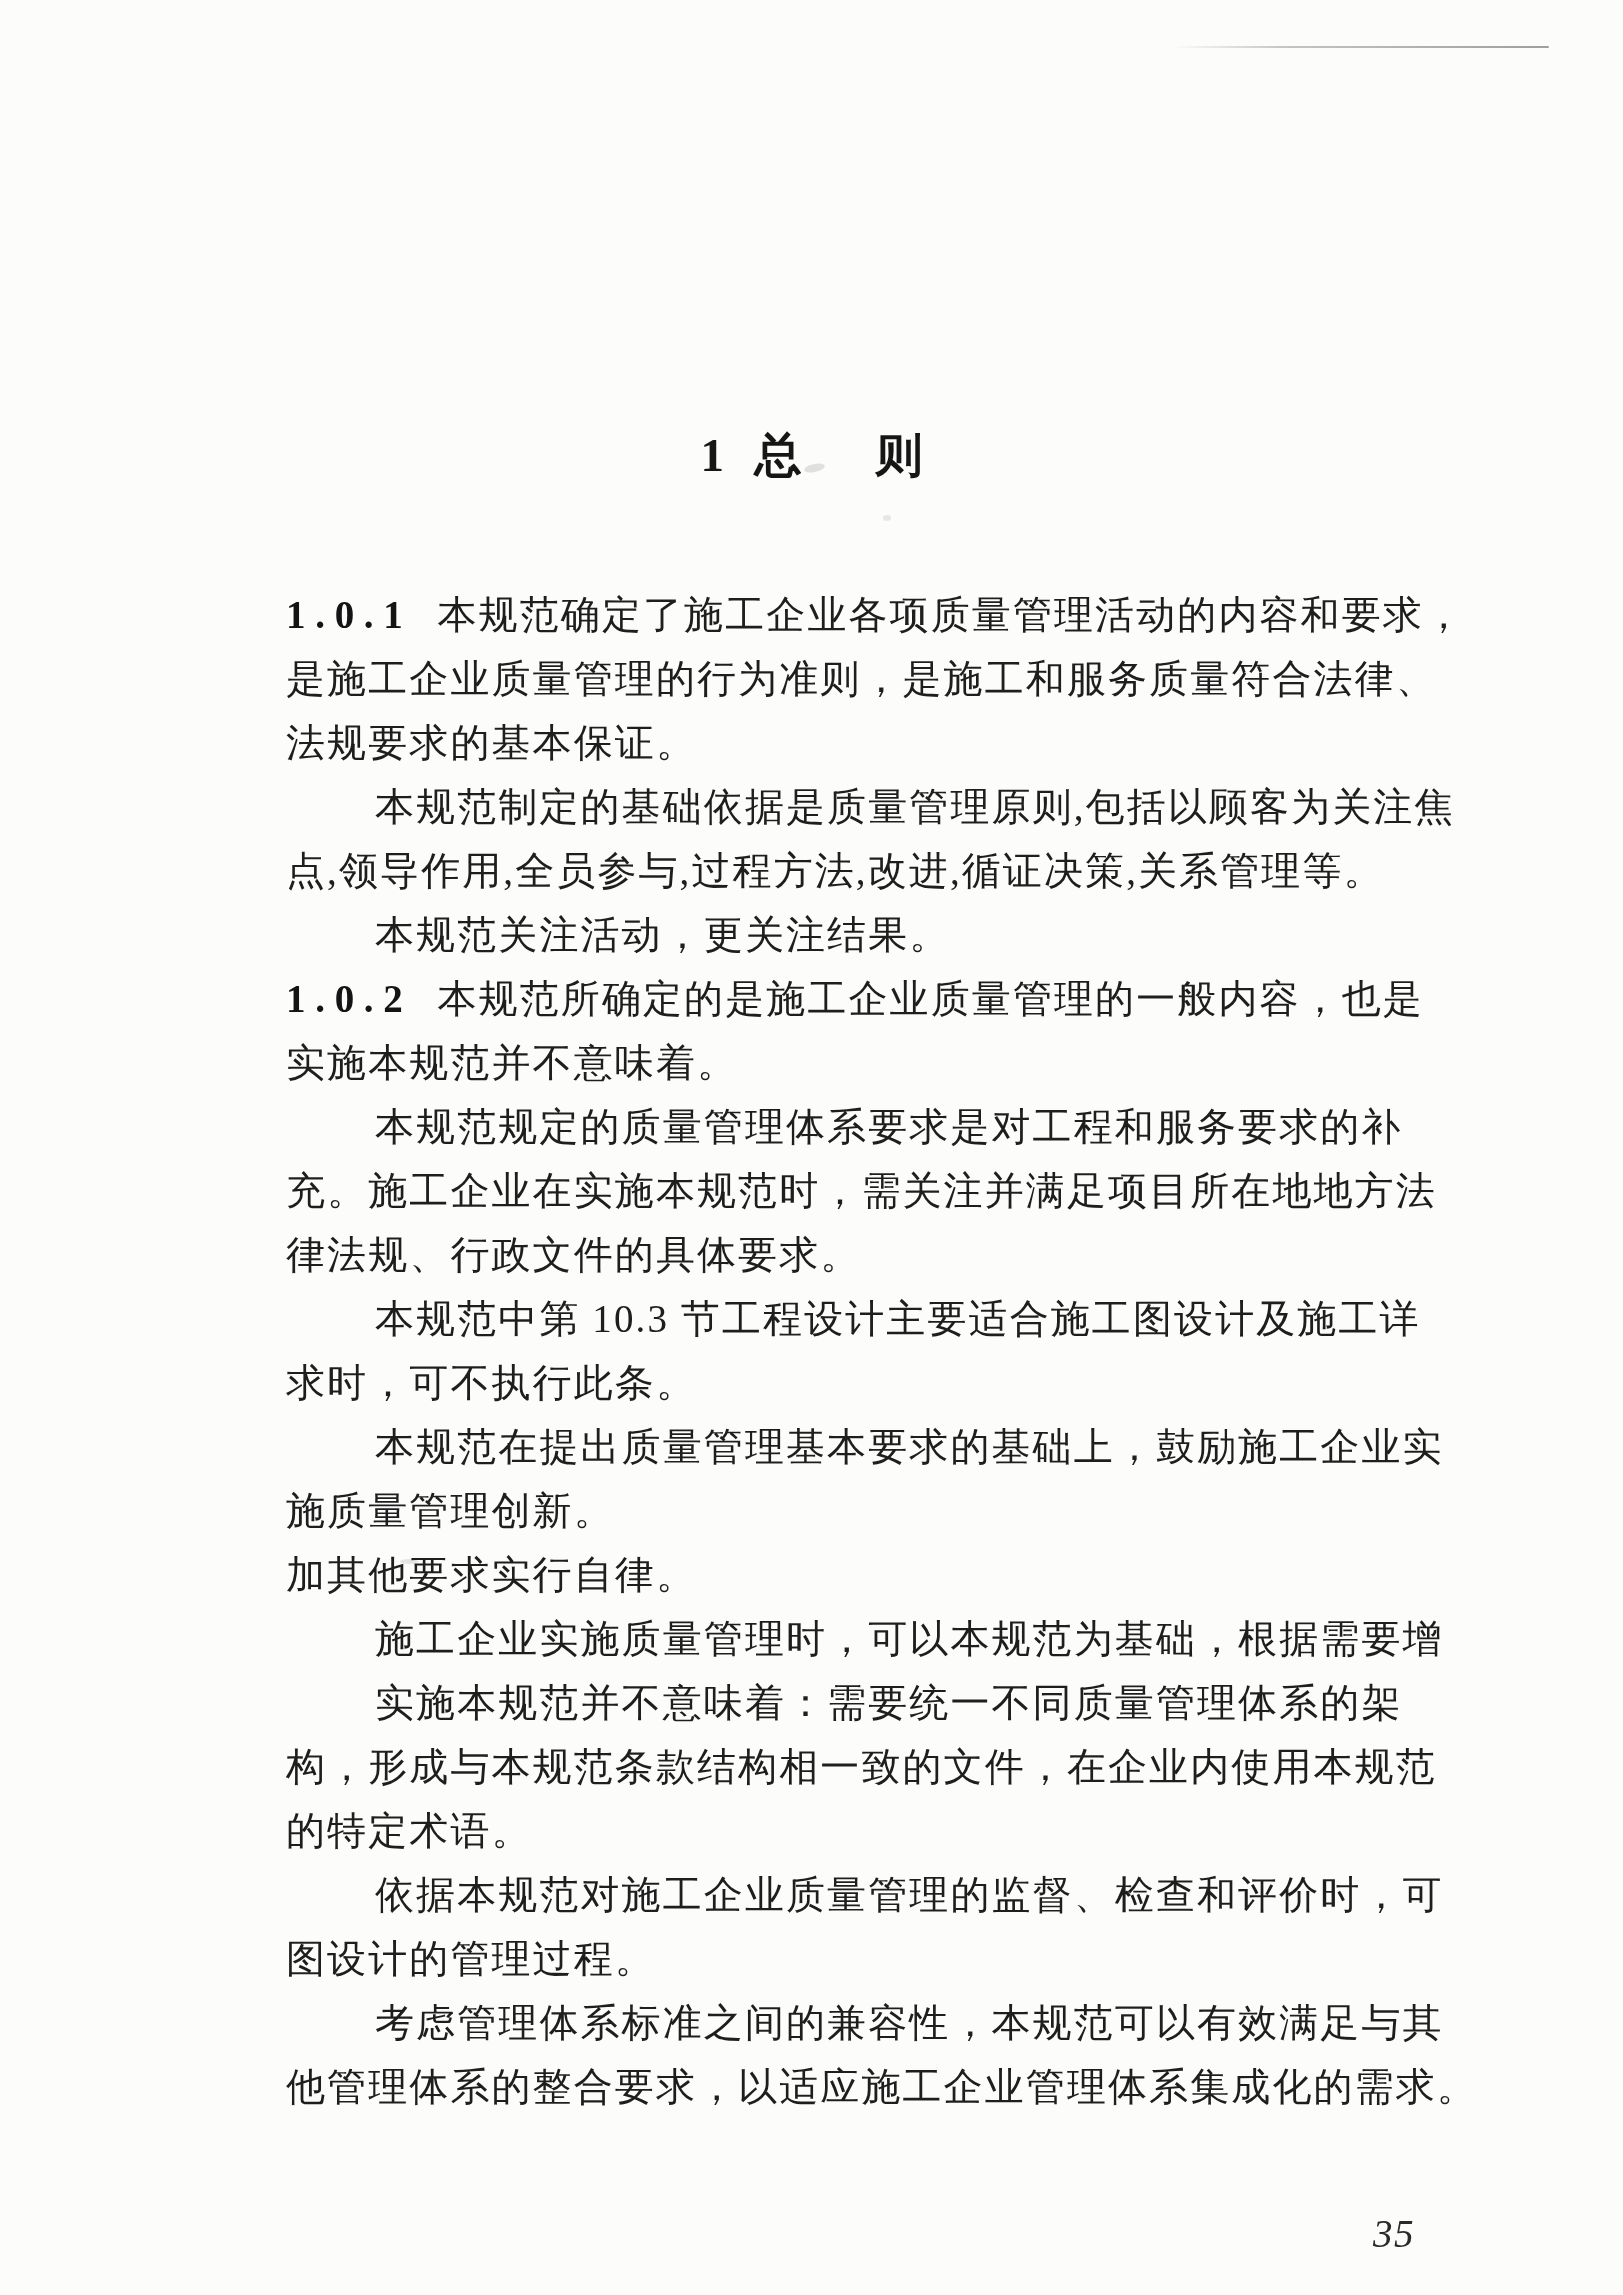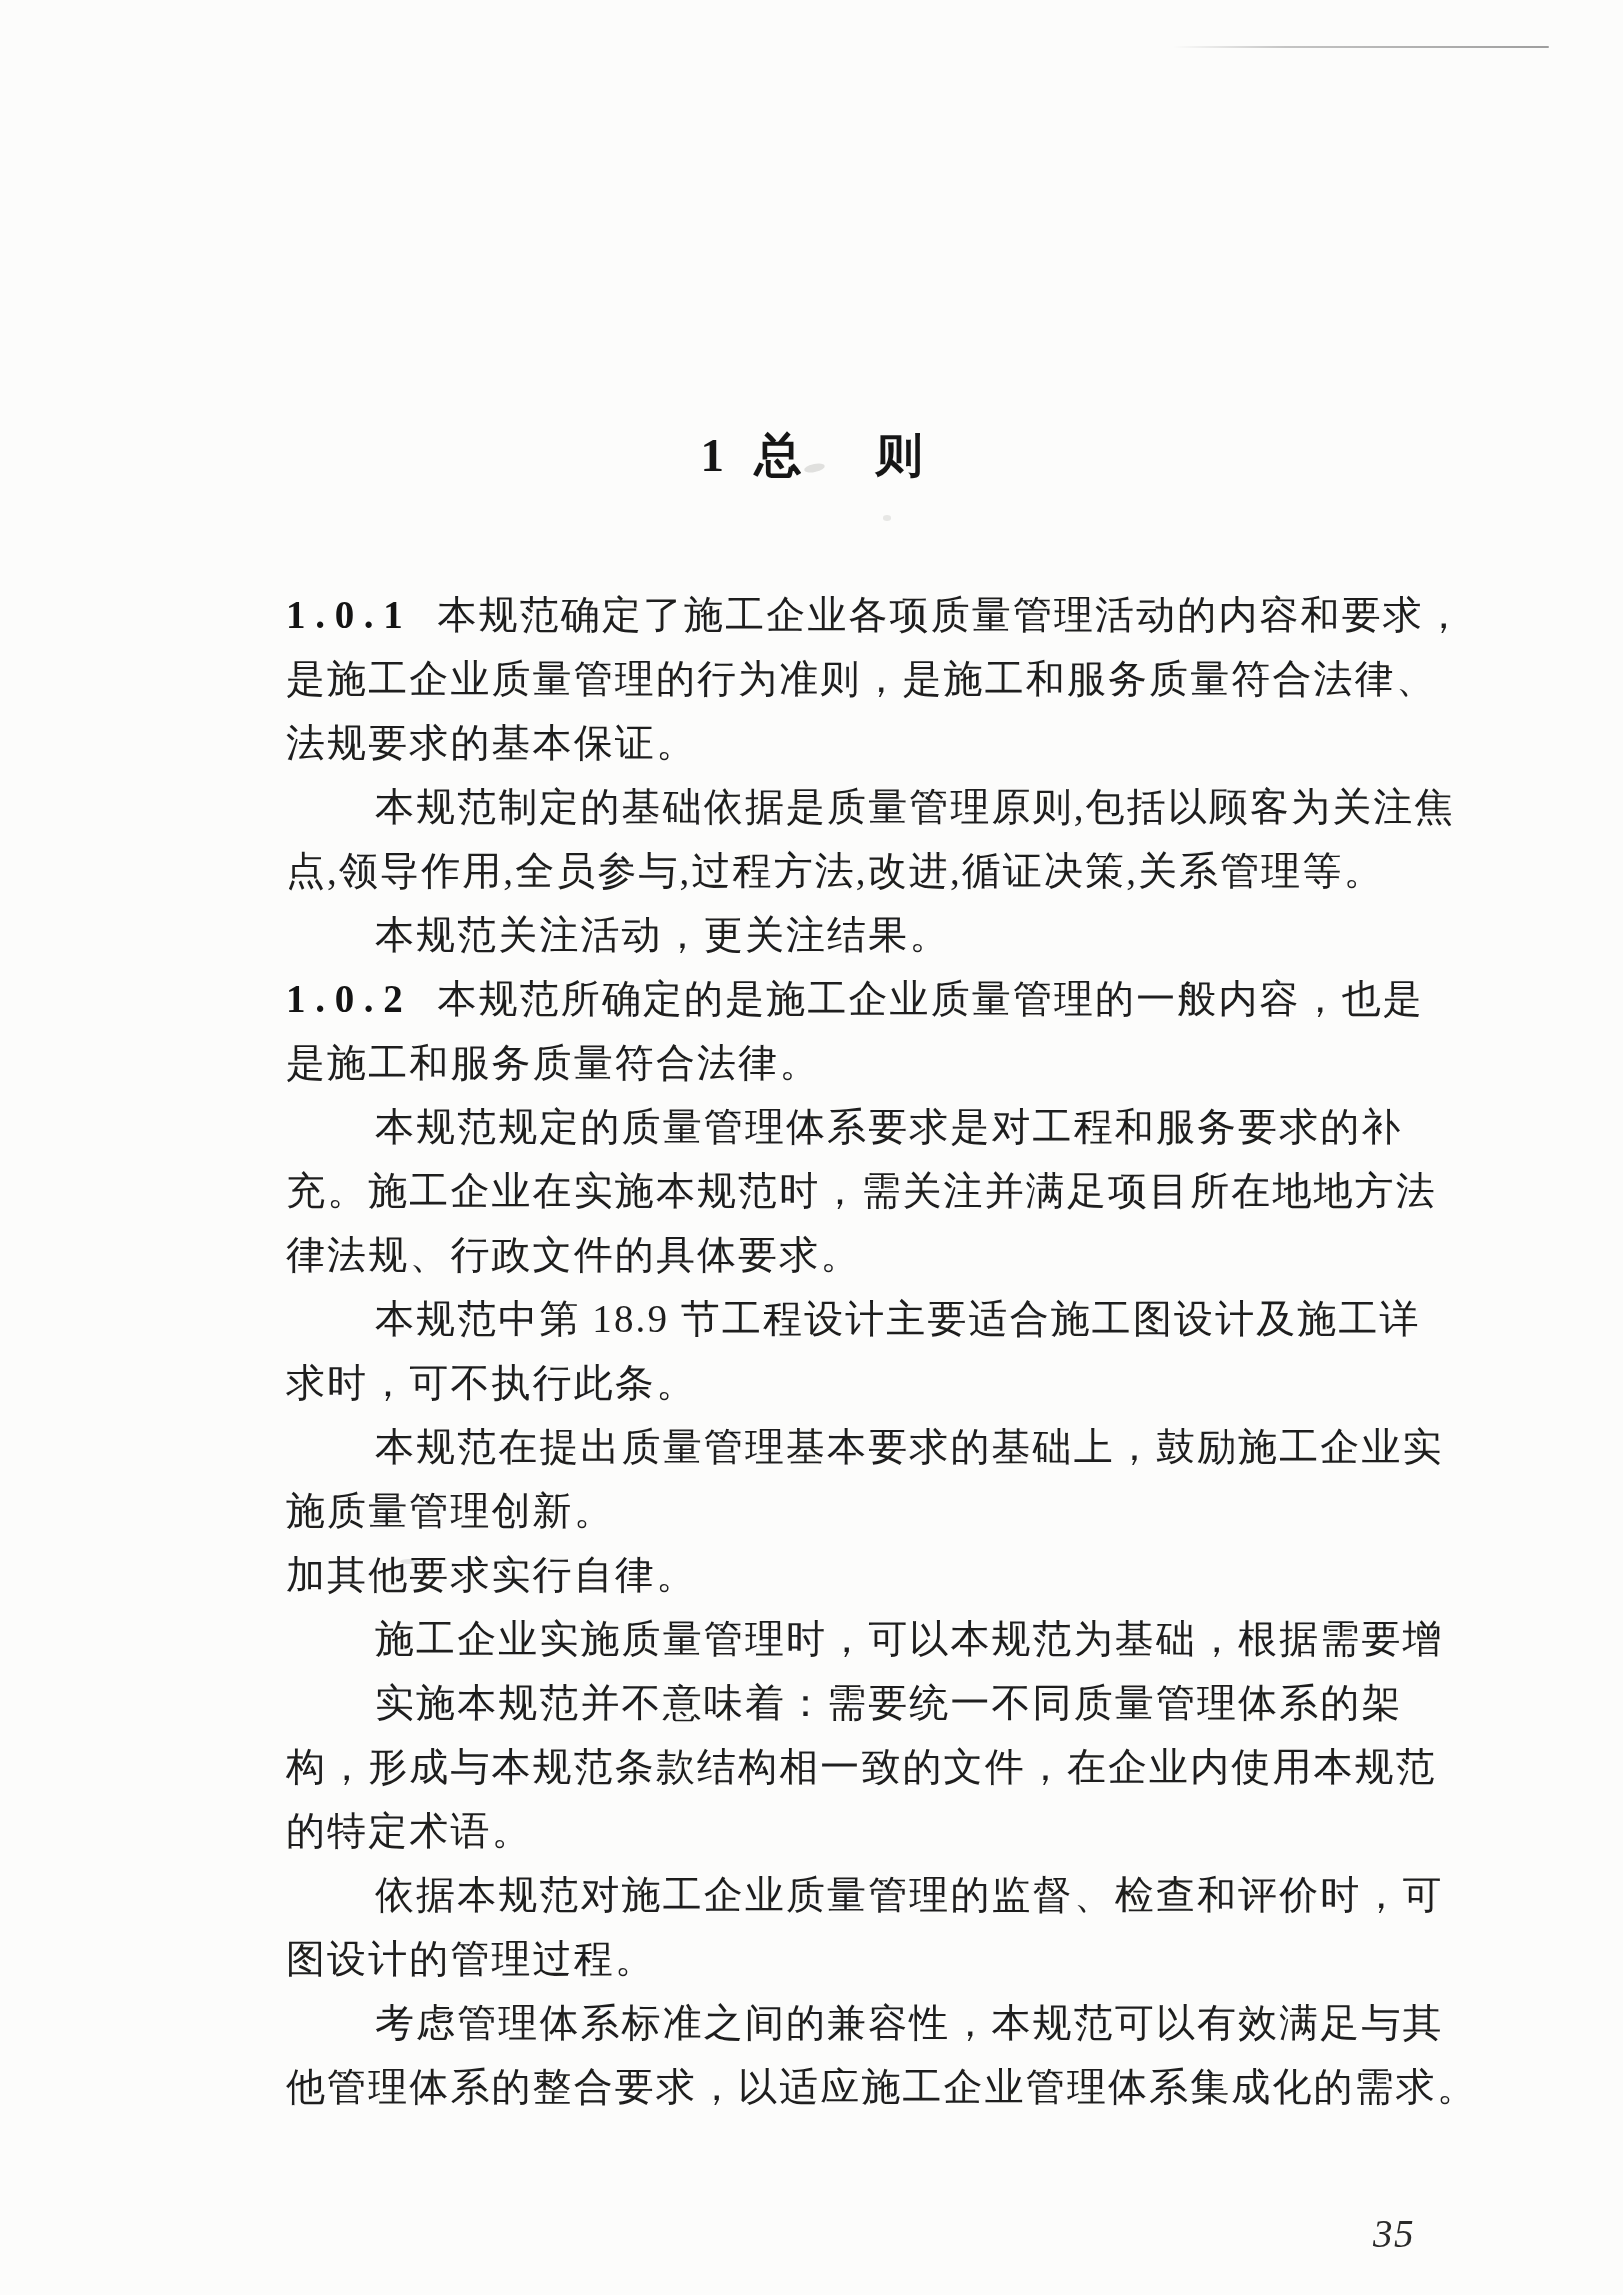--- a/index.html
+++ b/index.html
@@ -97,25 +97,25 @@
   <h1 class="title"><span>1</span><span class="gap-small">总</span><span class="gap-wide">则</span></h1>
 
   <div class="body-text">
       <div class="line"><span class="prefix">1.0.1</span><span>本规范确定了施工企业各项质量管理活动的内容和要求，</span></div>
       <div class="line"><span>是施工企业质量管理的行为准则，是施工和服务质量符合法律、</span></div>
       <div class="line"><span>法规要求的基本保证。</span></div>
       <div class="line indent"><span>本规范制定的基础依据是质量管理原则,包括以顾客为关注焦</span></div>
       <div class="line"><span>点,领导作用,全员参与,过程方法,改进,循证决策,关系管理等。</span></div>
       <div class="line indent"><span>本规范关注活动，更关注结果。</span></div>
       <div class="line"><span class="prefix">1.0.2</span><span>本规范所确定的是施工企业质量管理的一般内容，也是</span></div>
-      <div class="line"><span>是施工和服务质量符合法律。</span></div>
+      <div class="line"><span>实施本规范并不意味着。</span></div>
       <div class="line indent"><span>本规范规定的质量管理体系要求是对工程和服务要求的补</span></div>
       <div class="line"><span>充。施工企业在实施本规范时，需关注并满足项目所在地地方法</span></div>
       <div class="line"><span>律法规、行政文件的具体要求。</span></div>
-      <div class="line indent"><span>本规范中第 18.9 节工程设计主要适合施工图设计及施工详</span></div>
+      <div class="line indent"><span>本规范中第 10.3 节工程设计主要适合施工图设计及施工详</span></div>
       <div class="line"><span>求时，可不执行此条。</span></div>
       <div class="line indent"><span>本规范在提出质量管理基本要求的基础上，鼓励施工企业实</span></div>
       <div class="line"><span>施质量管理创新。</span></div>
       <div class="line"><span>加其他要求实行自律。</span></div>
       <div class="line indent"><span>施工企业实施质量管理时，可以本规范为基础，根据需要增</span></div>
       <div class="line indent"><span>实施本规范并不意味着：需要统一不同质量管理体系的架</span></div>
       <div class="line"><span>构，形成与本规范条款结构相一致的文件，在企业内使用本规范</span></div>
       <div class="line"><span>的特定术语。</span></div>
       <div class="line indent"><span>依据本规范对施工企业质量管理的监督、检查和评价时，可</span></div>
       <div class="line"><span>图设计的管理过程。</span></div>

